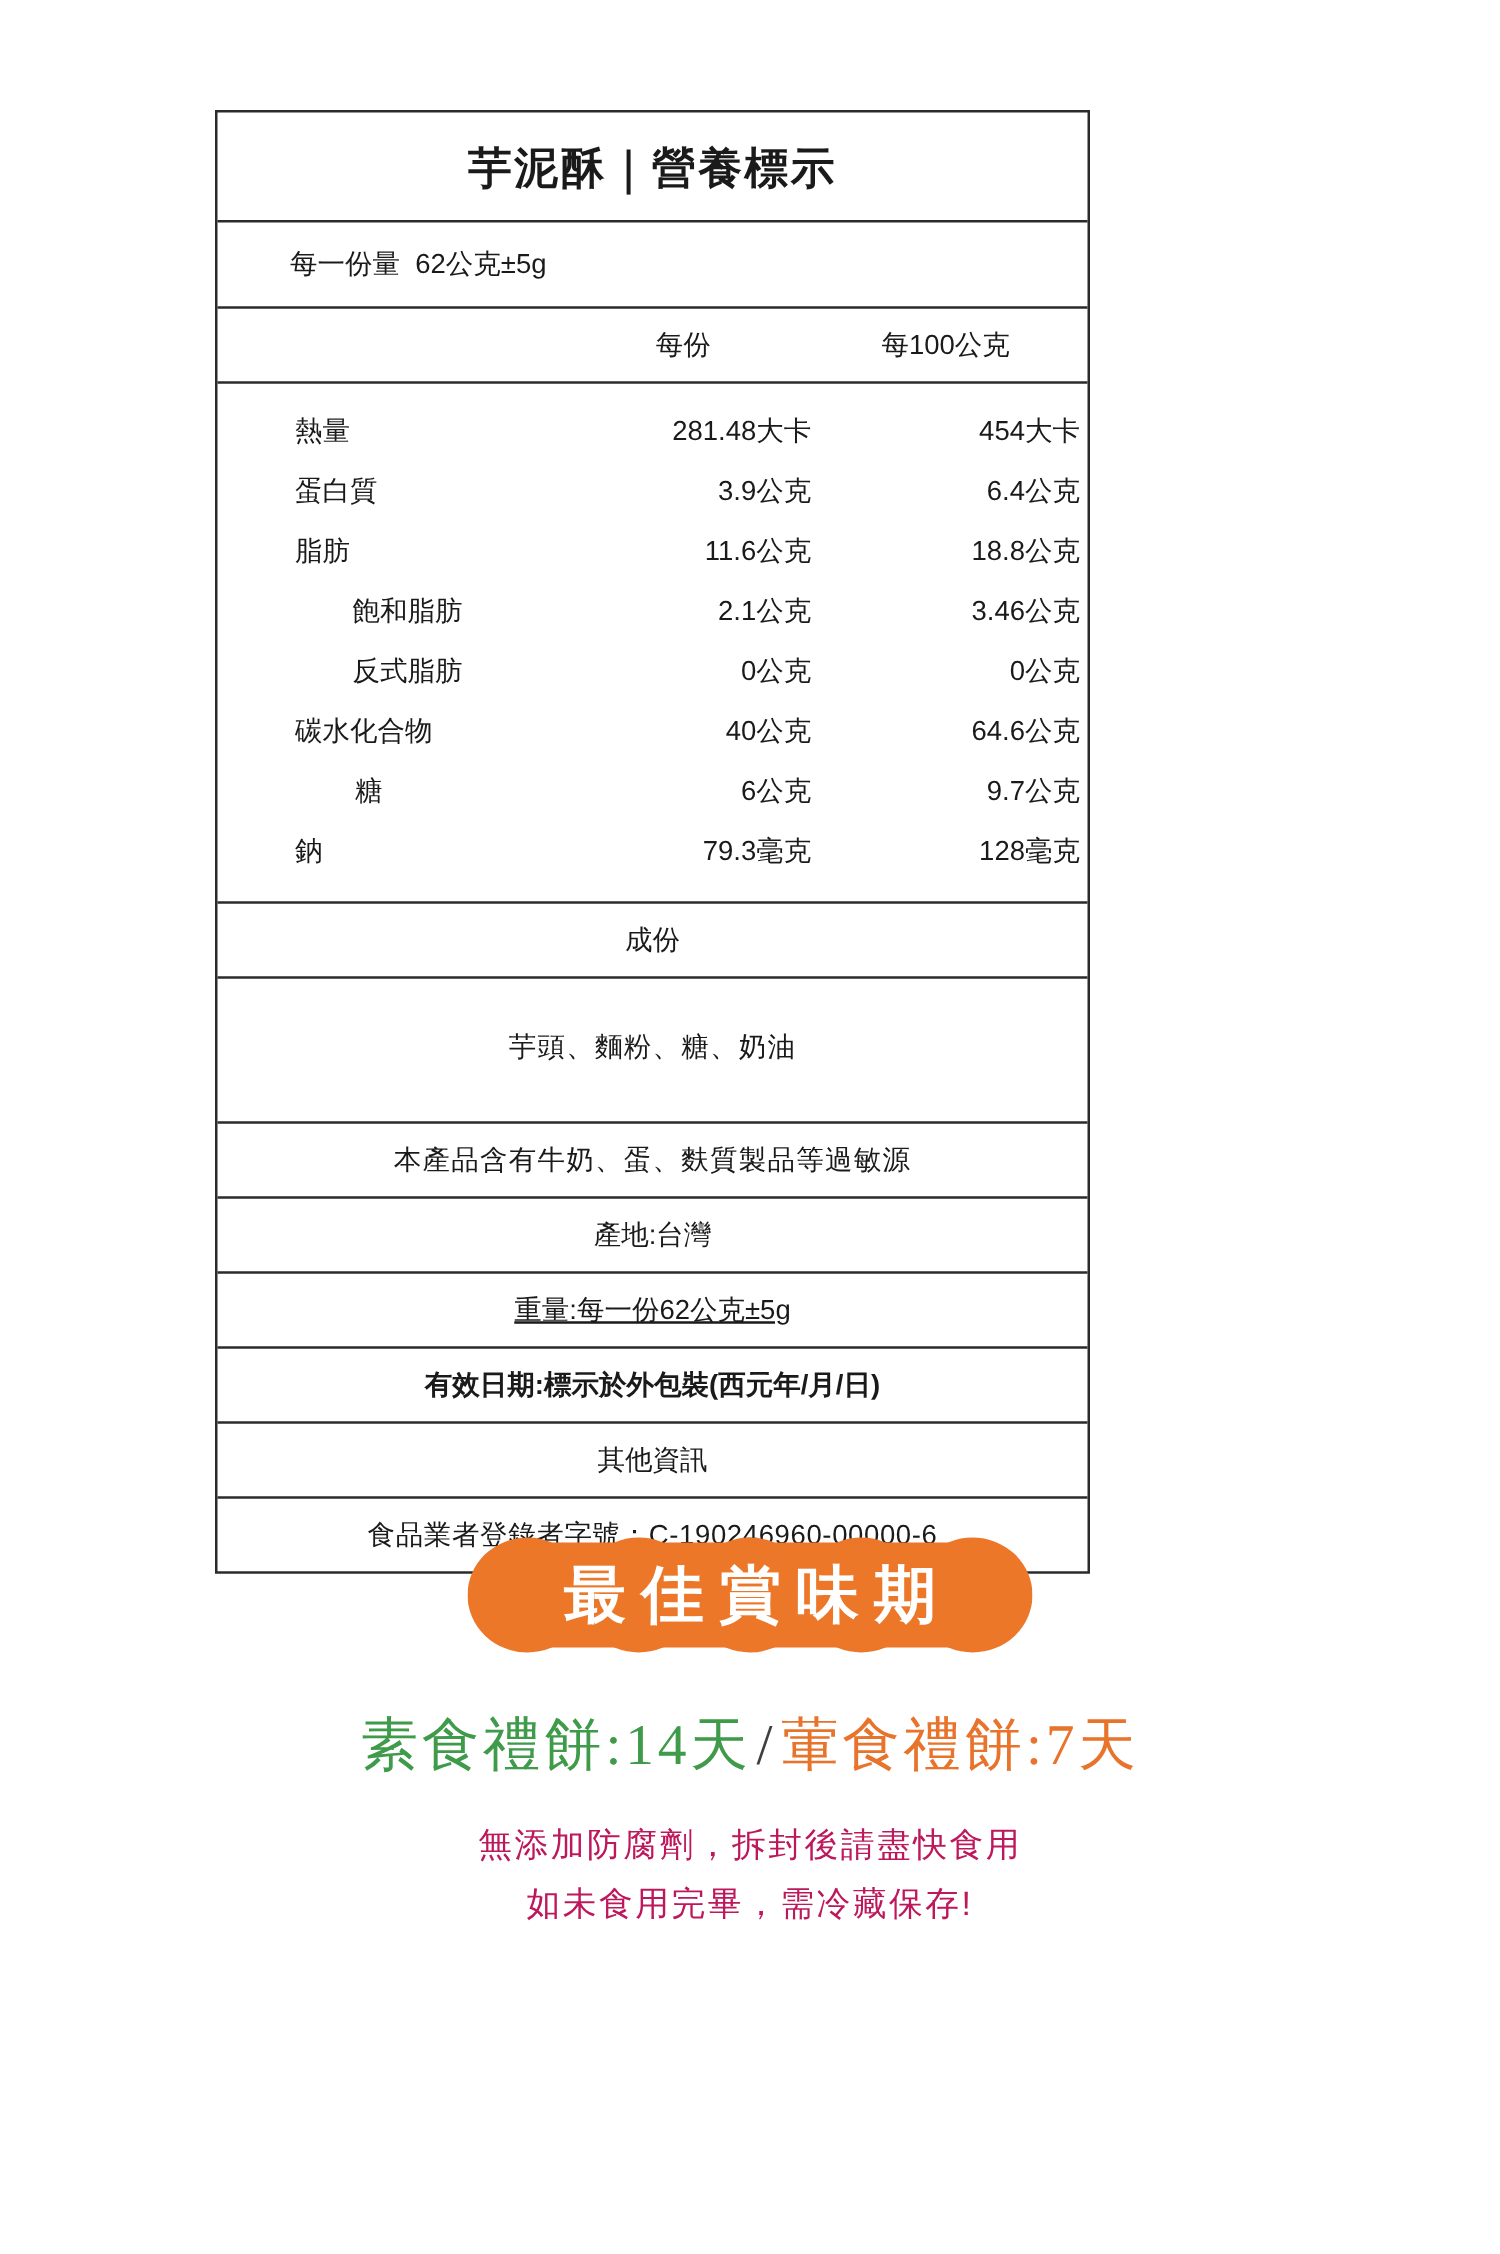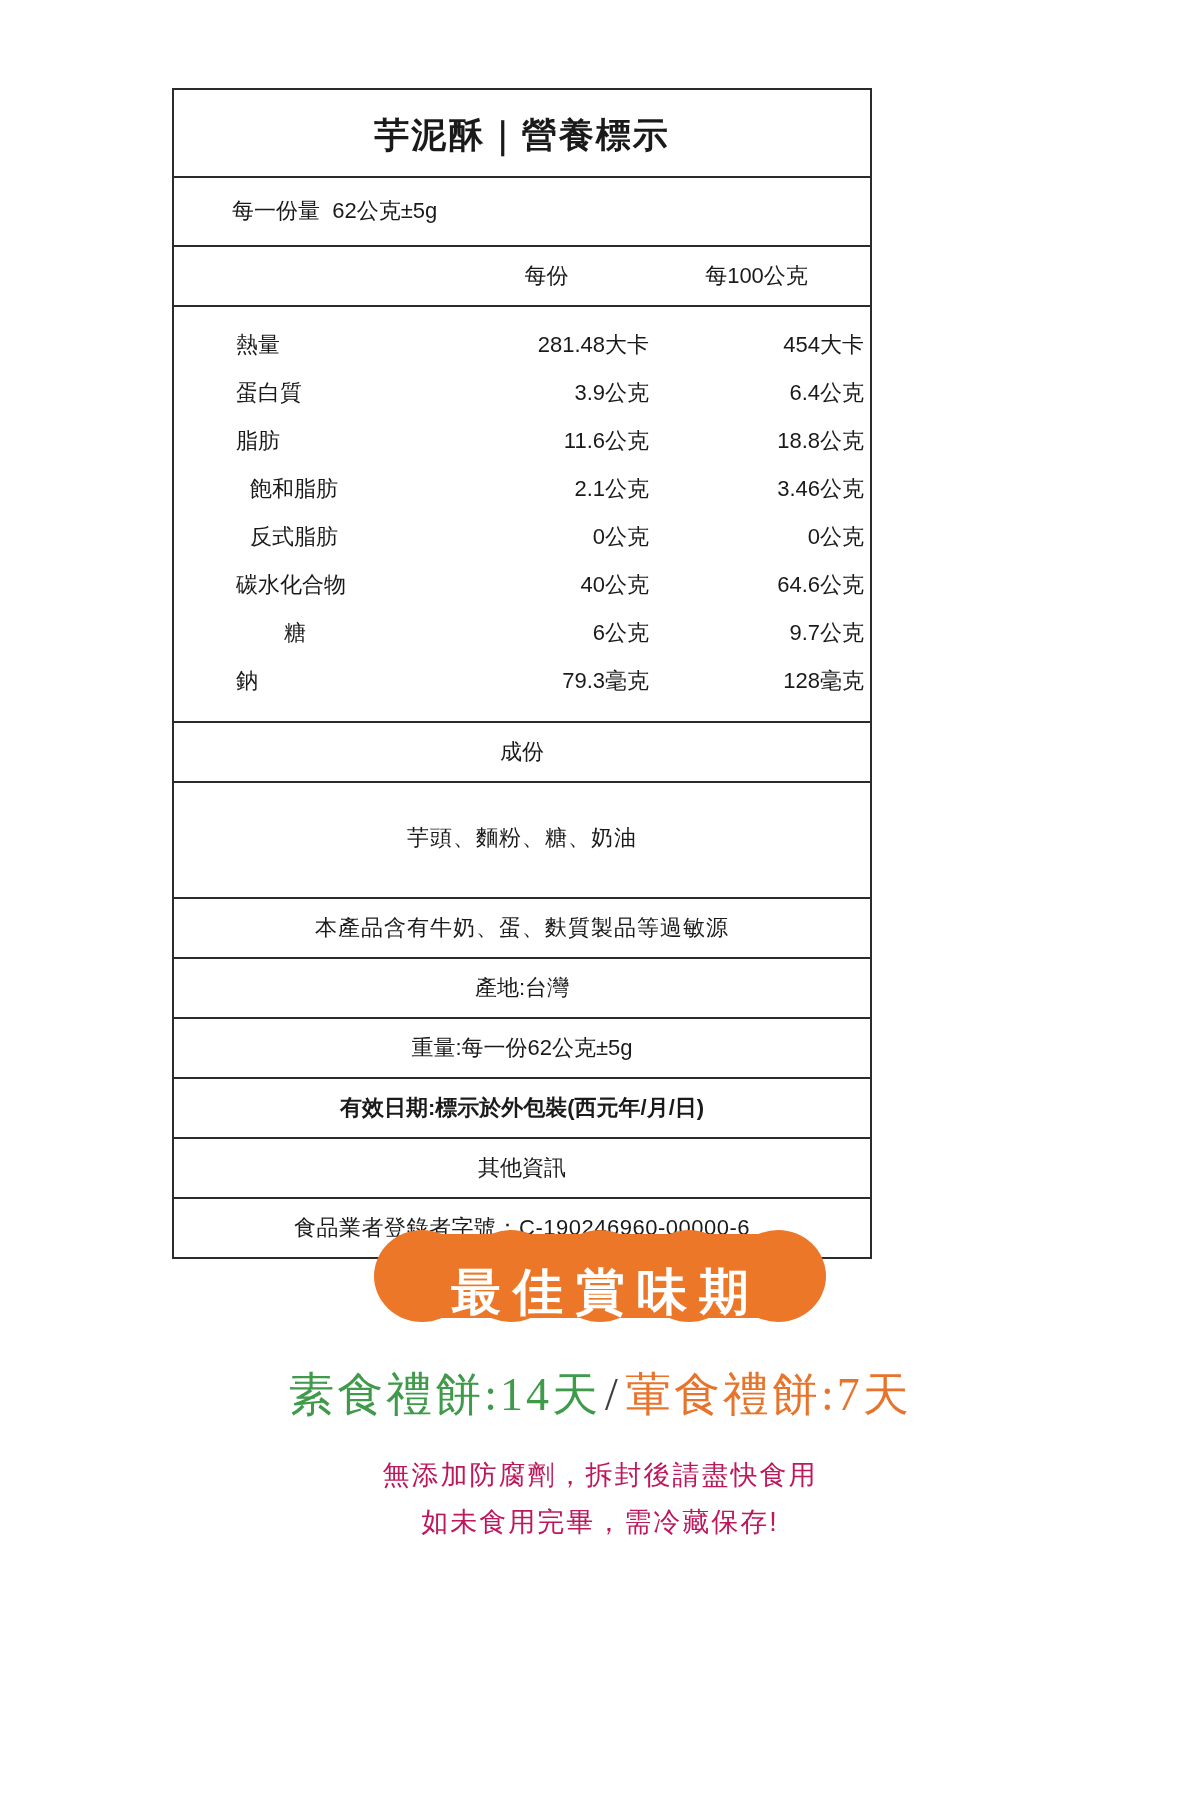--- a/index.html
+++ b/index.html
@@ -69,60 +69,60 @@
   .nutri-row {
     display: flex;
     align-items: flex-start;
     padding: 9px 0;
   }
   .nutri-row .c-name {
     width: 270px;
     padding-left: 62px;
     box-sizing: border-box;
   }
-  .nutri-row.indent1 .c-name { padding-left: 76px; }
+  .nutri-row.indent1 .c-name { padding-left: 108px; }
   .nutri-row.indent2 .c-name { padding-left: 110px; }
   .nutri-row .c-per  { width: 205px; text-align: right; }
   .nutri-row .c-100  { width: 215px; text-align: right; }
 
   .center-row {
     text-align: center;
     font-size: 22px;
     padding: 14px 0 14px 0;
   }
   .ingredients-row {
     text-align: center;
     font-size: 22px;
     padding: 40px 0 44px 0;
     letter-spacing: 1px;
   }
   .allergen-row { text-align: center; font-size: 22px; padding: 14px 0; letter-spacing: 1px;}
   .origin-row   { text-align: center; font-size: 22px; padding: 14px 0; }
-  .weight-row   { text-align: center; font-size: 22px; padding: 14px 0; }
+  .weight-row   { text-align: center; font-size: 22px; padding: 14px 0; text-decoration: underline; }
   .expiry-row   { text-align: center; font-size: 22px; padding: 14px 0; font-weight: bold; }
   .other-row    { text-align: center; font-size: 22px; padding: 14px 0; }
   .reg-row      { text-align: center; font-size: 22px; padding: 14px 0; letter-spacing: 0.5px;}
 
   
   .banner {
     position: absolute;
     left: 0;
     top: 1228px;
     width: 1200px;
     text-align: center;
   }
   .banner-badge {
     position: relative;
     display: inline-block;
     height: 96px;
   }
   .banner-badge svg { display: block; }
   .banner-text {
     position: absolute;
-    left: 0; top: 16px;
+    left: 0; top: 0;
     width: 100%;
     height: 96px;
     line-height: 96px;
     font-family: "Liberation Serif", "DejaVu Serif", serif;
     font-weight: bold;
     font-size: 50px;
     letter-spacing: 12px;
     text-indent: 12px;
     color: #ffffff;
   }

